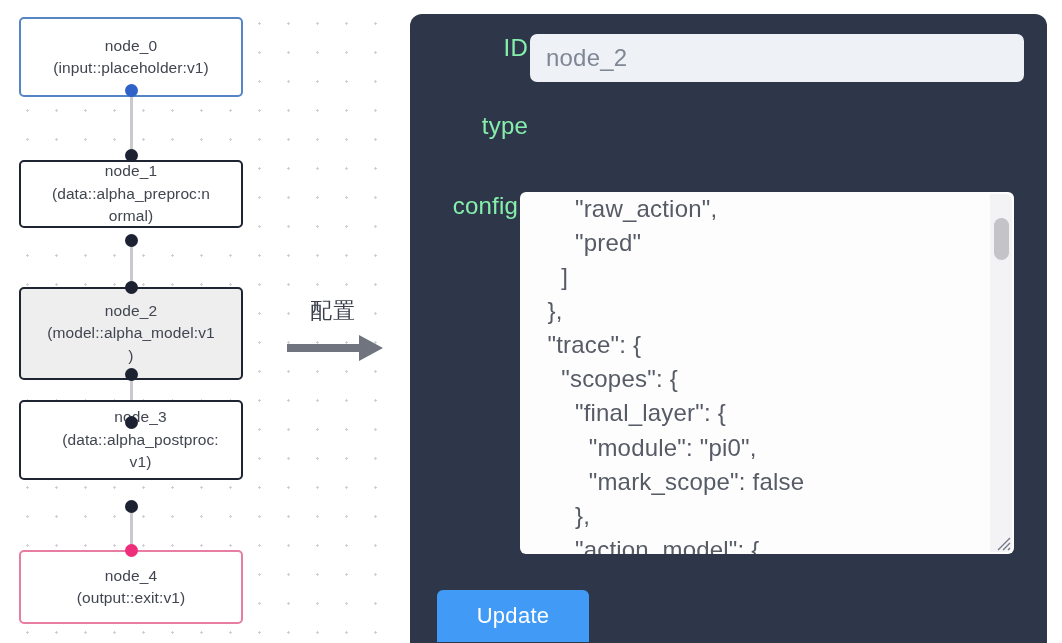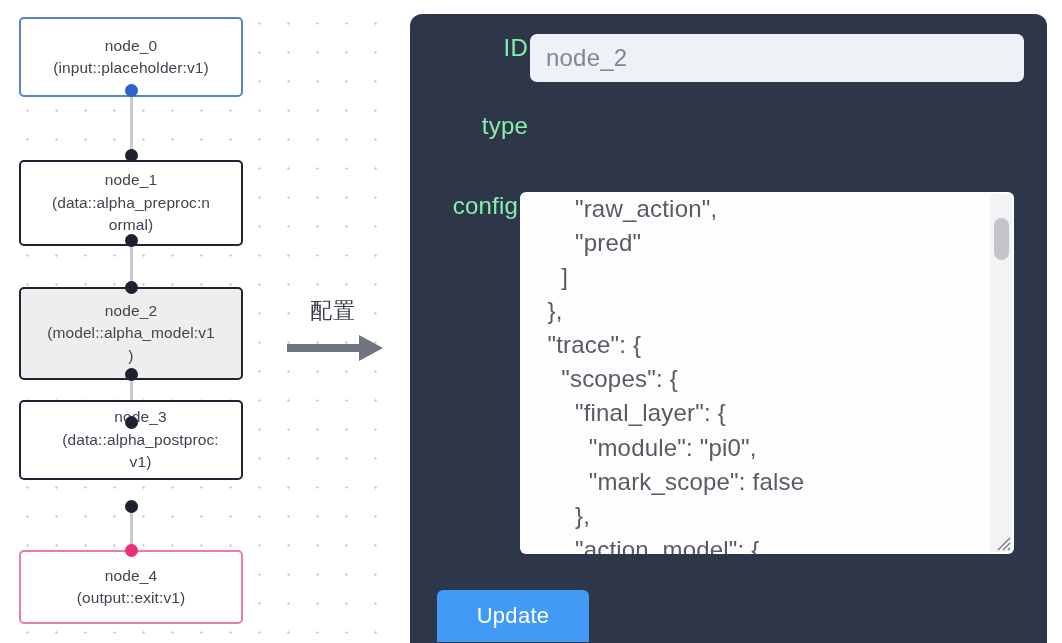--- a/index.html
+++ b/index.html
@@ -42,21 +42,21 @@
     text-align: center;
     color: #41454f;
     font-size: 15.5px;
     line-height: 1.45;
     padding: 4px 8px;
     letter-spacing: .1px;
   }
   .node .nlabel { white-space: pre-line; }
 
   .node.n0 { top: 17px;  height: 80px;  border-color: #5585c4; border-width: 2px; }
-  .node.n1 { top: 160px; height: 86px; justify-content: center; }
+  .node.n1 { top: 160px; height: 68px; justify-content: center; }
   .node.n2 { top: 287px; height: 93px; background: #eeeeee; border-color: #1f2433; }
   .node.n3 { top: 400px; height: 80px; padding-left: 27px; }
   .node.n4 { top: 550px; height: 74px; border-color: #e87da3; }
 
   
   .edge {
     position: absolute;
     left: 130px;
     width: 3px;
     background: #c9c9cf;

